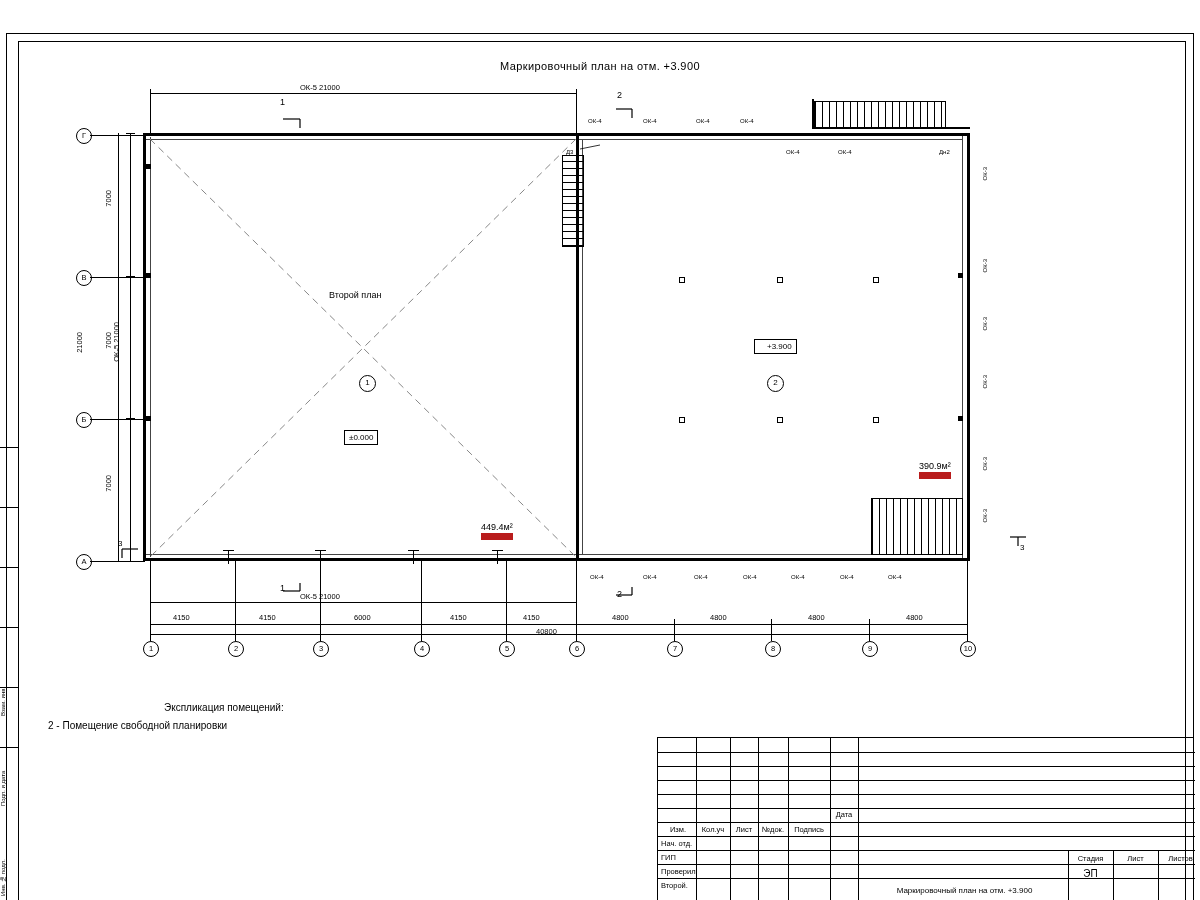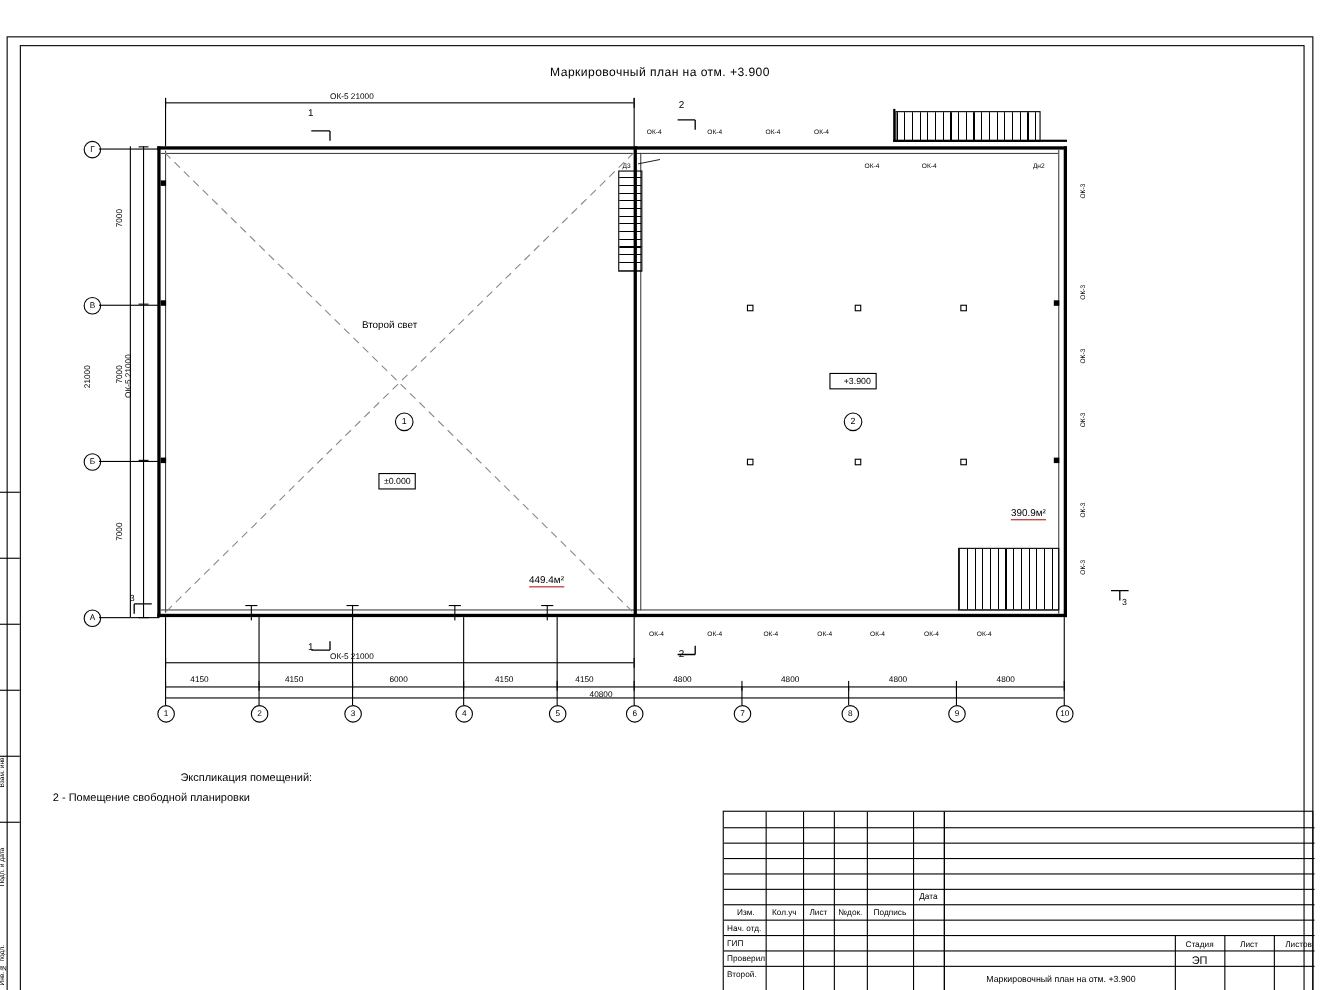--- a/index.html
+++ b/index.html
@@ -102,21 +102,21 @@
     position: absolute;
     border: 1px solid #000;
     background: #fff;
     font-size: 8px;
     padding: 1px 4px;
     line-height: 11px;
   }
   .area-lbl {
     position: absolute;
     font-size: 9px;
-    border-bottom: 1px solid #b91c1c;
+    border-bottom: 7px solid #b91c1c;
     padding-bottom: 1px;
     white-space: nowrap;
   }
   .col-dot {
     position: absolute;
     width: 4px; height: 4px;
     border: 1px solid #000;
     background: #fff;
   }
   .col-sq {
@@ -237,21 +237,21 @@
       <line x1="150" y1="112" x2="576" y2="530" stroke="#888" stroke-width="1" stroke-dasharray="7,5"></line>
       <line x1="576" y1="112" x2="150" y2="530" stroke="#888" stroke-width="1" stroke-dasharray="7,5"></line>
 
       <line x1="580" y1="122" x2="600" y2="118" stroke="#000" stroke-width="0.8"></line>
     </svg>
 
     <div class="hatch" style="left:814px; top:74px; width:130px; height:26px;"></div>
     <div class="hatch" style="left:871px; top:471px; width:90px; height:55px;"></div>
     <div class="hatch-v" style="left:562px; top:128px; width:20px; height:90px;"></div>
 
-    <div class="lbl" style="left:329px; top:263px; font-size:9px;">Второй свет</div>
+    <div class="lbl" style="left:329px; top:263px; font-size:9px;">Второй план</div>
     <div class="circle-num" style="left:359px; top:348px;">1</div>
     <div class="marker-box" style="left:344px; top:403px;">±0.000</div>
     <div class="area-lbl" style="left:481px; top:495px;">449.4м²</div>
 
     <div class="marker-box" style="left:754px; top:312px;padding-left:12px;">+3.900</div>
     <div class="circle-num" style="left:767px; top:348px;">2</div>
     <div class="area-lbl" style="left:919px; top:434px;">390.9м²</div>
 
     <div class="lbl xs" style="left:566px; top:122px;">Д3</div>
     <div class="lbl xs" style="left:939px; top:122px;">Дн2</div>

